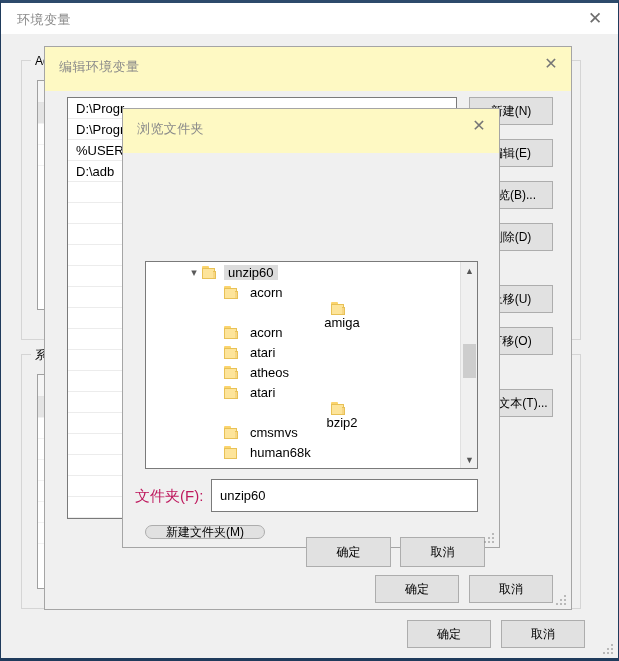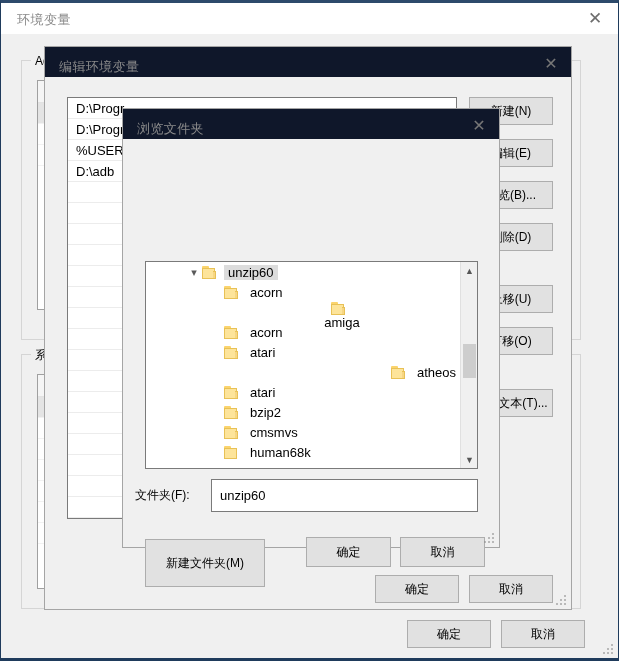--- a/index.html
+++ b/index.html
@@ -90,22 +90,22 @@
   }
 
   
   .dialog {
     position: absolute;
     background: #f0f0f0;
     border: 1px solid #a5a5a5;
     box-shadow: 0 0 0 0 rgba(0,0,0,0);
   }
   .dlg-titlebar {
-    position: absolute; left: 0; top: 0; right: 0; height: 30px;
-    background: #0f172a;
+    position: absolute; left: 0; top: 0; right: 0; height: 44px;
+    background: #fef9c3;
   }
   .dlg-title {
     position: absolute; left: 14px; top: 11px;
     font-size: 13px; color: #8a8a8a; letter-spacing: .4px;
   }
   .dlg-close {
     position: absolute; right: 4px; top: 4px;
     width: 32px; height: 26px;
     display: flex; align-items: center; justify-content: center;
     color: #767676; font-size: 16px; line-height: 1; cursor: default;
@@ -174,21 +174,21 @@
     display: flex; align-items: center; justify-content: center;
     color: #555; font-size: 9px;
   }
   .sb-arrow.up { top: 0; }
   .sb-arrow.down { bottom: 0; }
   .sb-thumb {
     position: absolute; left: 2px; width: 13px;
     background: #cdcdcd;
   }
 
-  .field-label { position: absolute; font-size: 12px; color: #000000; white-space: nowrap; }
+  .field-label { position: absolute; font-size: 15px; color: #be185d; white-space: nowrap; }
   .textbox {
     position: absolute; background: #ffffff; border: 1px solid #7a7a7a;
     font-size: 13px; color: #000; display: flex; align-items: center;
     padding-left: 8px; overflow: hidden; white-space: nowrap;
   }
 </style>
 </head>
 <body>
 
 <div id="root">
@@ -379,37 +379,37 @@
             <span class="lbl">acorn</span>
           </div>
           <div class="tree-item" style="padding-left:78px;">
             <span class="folder">
                 <i class="tab"></i>
                 <i class="body"></i>
                 <i class="flap"></i>
               </span>
             <span class="lbl">atari</span>
           </div>
-          <div class="tree-item" style="padding-left:78px;justify-content:flex-end;">
+          <div class="tree-item" style="padding-left:78px;">
             <span class="folder">
                 <i class="tab"></i>
                 <i class="body"></i>
                 <i class="flap"></i>
               </span>
             <span class="lbl">atheos</span>
           </div>
           <div class="tree-item" style="padding-left:78px;">
             <span class="folder">
                 <i class="tab"></i>
                 <i class="body"></i>
                 <i class="flap"></i>
               </span>
             <span class="lbl">atari</span>
           </div>
-          <div class="tree-item" style="padding-left:78px;">
+          <div class="tree-item" style="padding-left:78px;flex-direction:column;">
             <span class="folder">
                 <i class="tab"></i>
                 <i class="body"></i>
                 <i class="flap"></i>
               </span>
             <span class="lbl">bzip2</span>
           </div>
           <div class="tree-item" style="padding-left:78px;">
             <span class="folder">
                 <i class="tab"></i>
@@ -430,21 +430,21 @@
         <div class="scrollbar">
           <div class="sb-arrow up">▲</div>
           <div class="sb-thumb" style="top:82px; height:34px;"></div>
           <div class="sb-arrow down">▼</div>
         </div>
       </div>
 
       <div class="field-label" style="left:12px; top:340px;">文件夹(F):</div>
       <div class="textbox" style="left:88px; top:332px; width:267px; height:33px;">unzip60</div>
 
-      <div class="btn" style="left:22px; top:392px; width:120px; height:48px;">新建文件夹(M)</div>
+      <div class="btn" style="left:22px; top:378px; width:120px; height:14px;border-radius:9px;">新建文件夹(M)</div>
       <div class="btn" style="left:183px; top:390px; width:85px; height:30px;">确定</div>
       <div class="btn" style="left:277px; top:390px; width:85px; height:30px;">取消</div>
     </div>
     <div class="grip">
       <i style="left:8px;top:0;"></i>
         <i style="left:4px;top:4px;"></i>
         <i style="left:8px;top:4px;"></i>
       <i style="left:0;top:8px;"></i>
         <i style="left:4px;top:8px;"></i>
         <i style="left:8px;top:8px;"></i>

